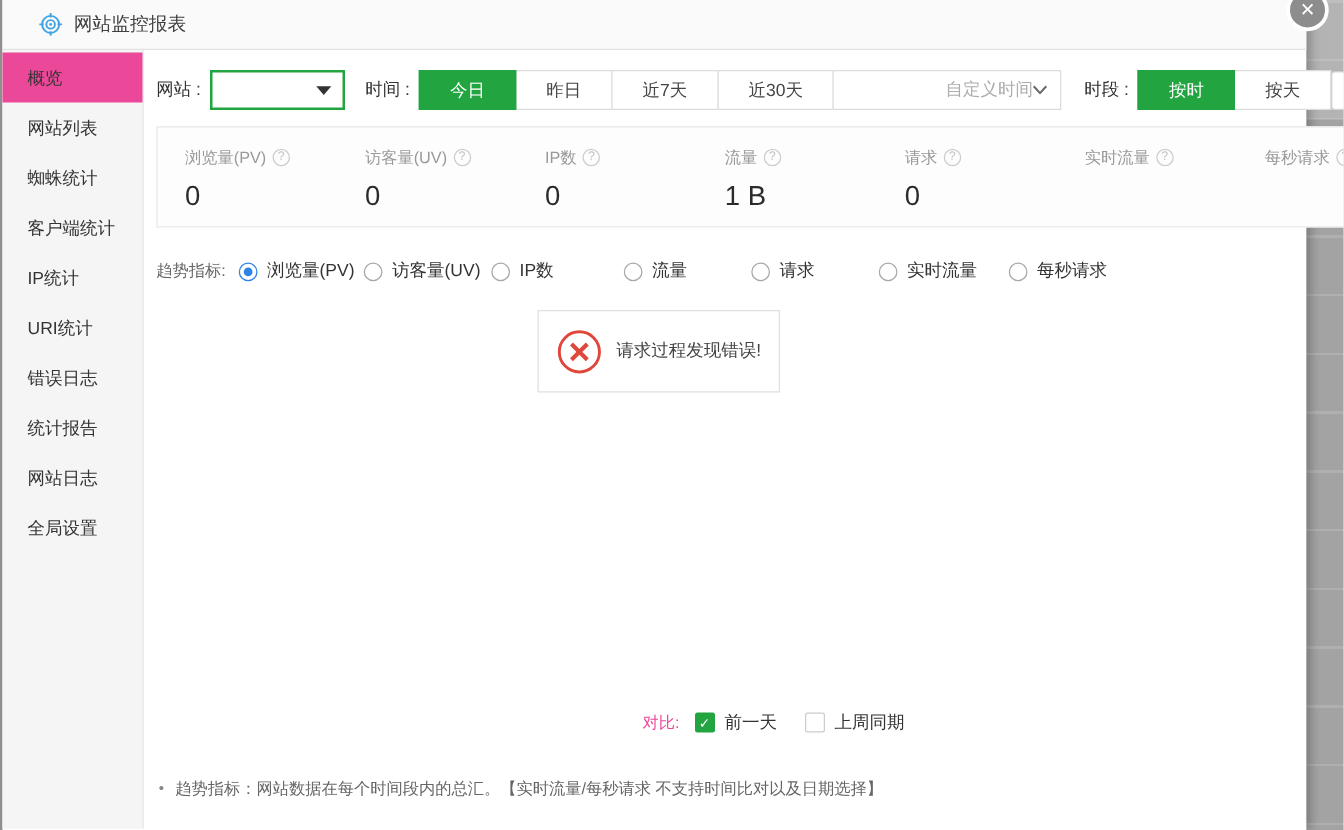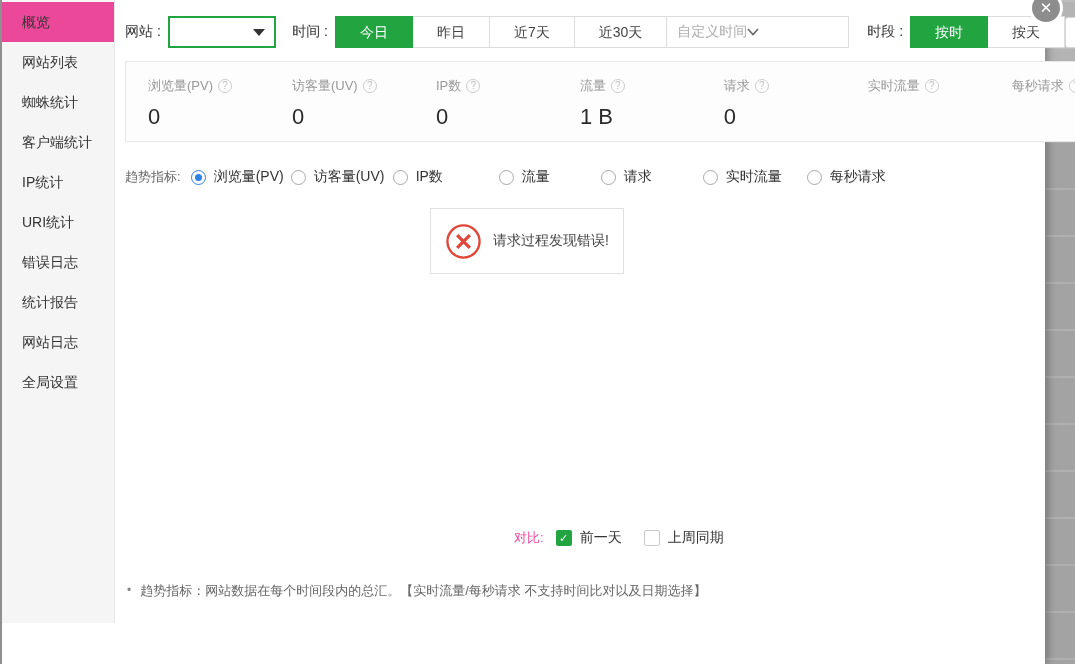--- a/index.html
+++ b/index.html
@@ -49,21 +49,21 @@
   .site-select { width:118px; height:32px; border:2px solid #22a540; background:#fff;
     display:flex; align-items:center; justify-content:flex-end; padding-right:9px; cursor:pointer; }
   .caret-down { width:0; height:0; border-left:6px solid transparent; border-right:6px solid transparent; border-top:7px solid #333; }
   .gap16 { width:16px; flex:none; } .gap18 { width:18px; flex:none; }
   .btn-group { display:flex; }
   .seg-btn { height:32px; line-height:30px; padding:0 24px; background:#fff; border:1px solid #dcdcdc;
     margin-left:-1px; color:#444; cursor:pointer; white-space:nowrap; }
   .btn-group .seg-btn:first-child { margin-left:0; }
   .seg-btn.active { background:#22a540; border-color:#22a540; color:#fff; position:relative; z-index:1; }
   .custom-select { width:183px; height:32px; border:1px solid #dcdcdc; margin-left:-1px; background:#fff;
-    display:flex; align-items:center; justify-content:flex-start; padding:0 10px; cursor:pointer; }
+    display:flex; align-items:center; justify-content:flex-end; padding:0 10px; cursor:pointer; }
   .placeholder { color:#adadad; font-size:14px; }
   .refresh-btn { margin-left:auto; height:31px; border:1px solid #d6d6d6; border-radius:3px; background:#fff;
     display:flex; align-items:center; padding:0 12px; color:#ec4899; font-size:14px; cursor:pointer; gap:6px; }
 
   
   .stats { margin-top:12px; height:81px; border:1px solid #e8e8e8; background:#fdfdfd;
     display:grid; grid-template-columns:repeat(7,1fr); padding-top:15px; }
   .stat { padding-left:22px; }
   .stat-label { font-size:13px; color:#999; display:flex; align-items:center; gap:5px; }
   .qmark { width:14px; height:14px; border:1px solid #ccc; border-radius:50%; color:#c2c2c2;
@@ -98,20 +98,32 @@
 </style>
 </head>
 <body>
 
 <div class="page">
 
   <div class="backdrop-strip"></div>
 
   <div class="modal">
 
+    <div class="mheader">
+      <svg class="app-icon" viewBox="0 0 20 20">
+        <circle cx="10" cy="10" r="7.2" fill="none" stroke="#41a3e3" stroke-width="1.6"></circle>
+        <circle cx="10" cy="10" r="3.6" fill="none" stroke="#41a3e3" stroke-width="1.6"></circle>
+        <circle cx="10" cy="10" r="1.2" fill="#41a3e3"></circle>
+        <line x1="10" y1="0.5" x2="10" y2="4.2" stroke="#41a3e3" stroke-width="1.6"></line>
+        <line x1="10" y1="15.8" x2="10" y2="19.5" stroke="#41a3e3" stroke-width="1.6"></line>
+        <line x1="0.5" y1="10" x2="4.2" y2="10" stroke="#41a3e3" stroke-width="1.6"></line>
+        <line x1="15.8" y1="10" x2="19.5" y2="10" stroke="#41a3e3" stroke-width="1.6"></line>
+      </svg>
+      <span class="title">网站监控报表</span>
+    </div>
 
     <div class="mbody">
 
       <div class="sidebar">
         <div class="side-item active">概览</div>
         <div class="side-item">网站列表</div>
         <div class="side-item">蜘蛛统计</div>
         <div class="side-item">客户端统计</div>
         <div class="side-item">IP统计</div>
         <div class="side-item">URI统计</div>

